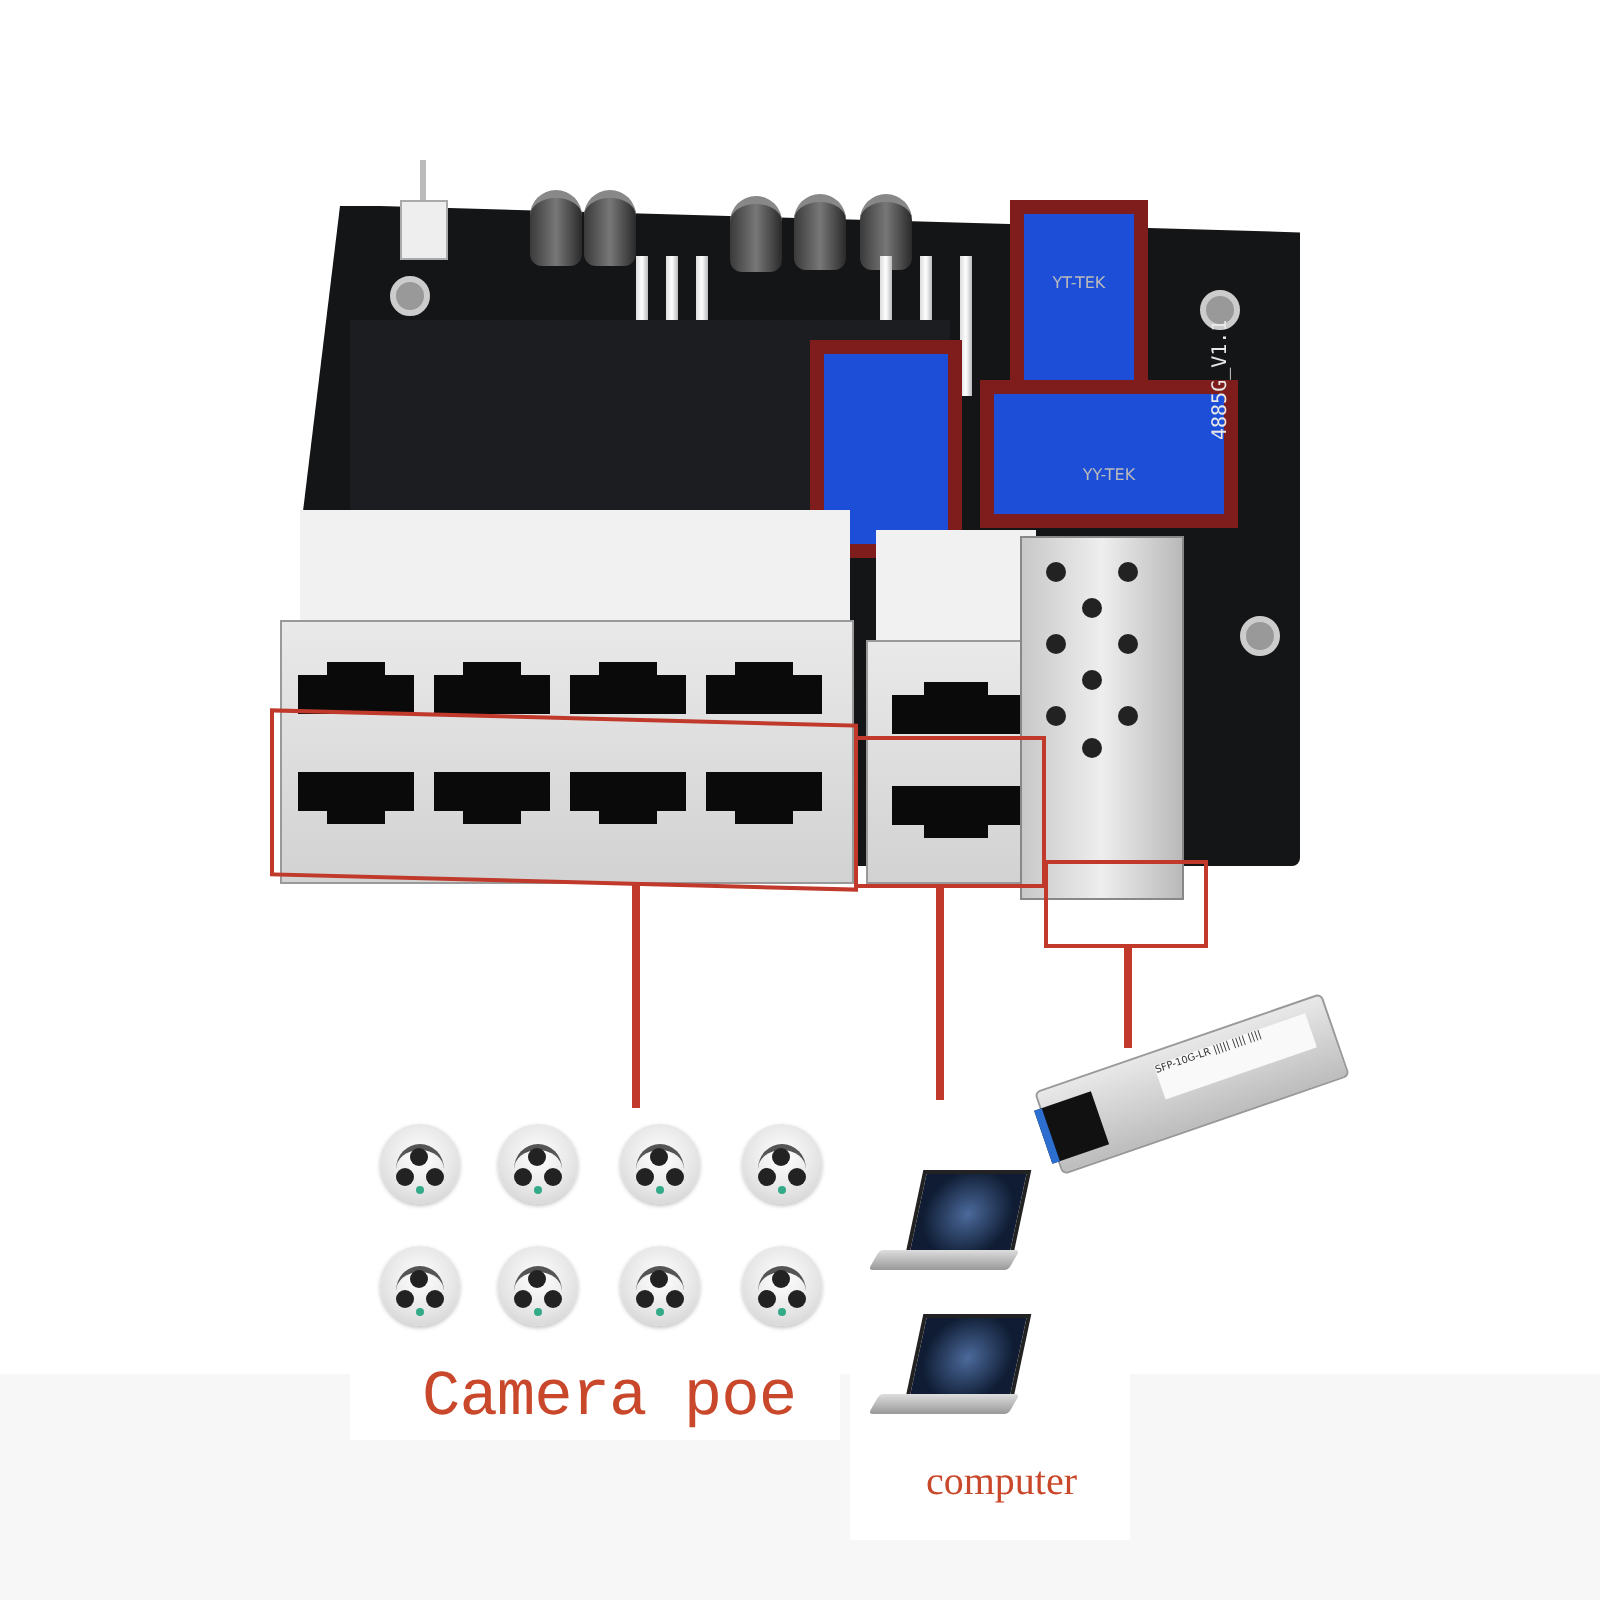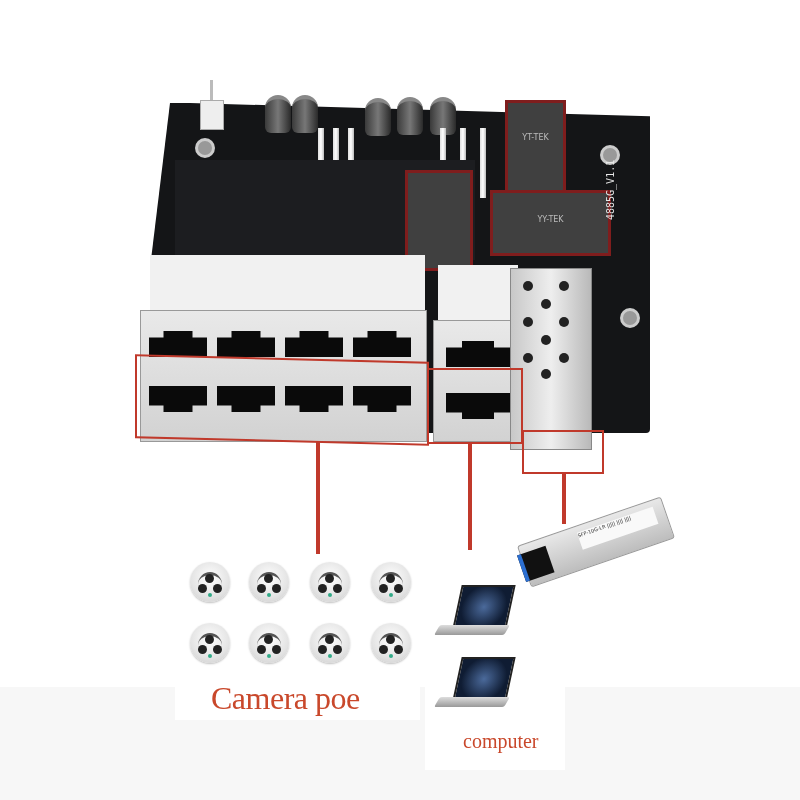--- a/index.html
+++ b/index.html
@@ -8,21 +8,21 @@
   .grayband{left:0;top:687px;width:800px;height:113px;background:#f7f7f7;}
   .whitepatch1{left:175px;top:660px;width:245px;height:60px;background:#fff;}
   .whitepatch2{left:425px;top:680px;width:140px;height:90px;background:#fff;}
   
   .pcb{left:150px;top:103px;width:500px;height:330px;background:#141517;
        clip-path:polygon(8% 0%,100% 4%,100% 100%,0% 100%,0% 50%,4% 0%);
        border-radius:4px;}
   .pcb-inner{left:175px;top:160px;width:300px;height:100px;background:#1c1d20;}
   .silk{color:#d8d8d8;font-family:"DejaVu Sans Mono",monospace;font-size:9px;}
   .ver{left:605px;top:220px;transform:rotate(-90deg);transform-origin:left top;font-size:10px;color:#e8e8e8;}
-  .chip{background:#404040;border:3px solid #7f1d1d;}
+  .chip{background:#1d4ed8;border:7px solid #7f1d1d;}
   .chip1{left:505px;top:100px;width:55px;height:90px;}
   .chip2{left:490px;top:190px;width:115px;height:60px;}
   .chip3{left:405px;top:170px;width:62px;height:95px;}
   .chiplbl{color:#bbb;font-size:8px;text-align:center;margin-top:30px;}
   .cap{width:26px;height:34px;border-radius:13px 13px 6px 6px;background:linear-gradient(90deg,#3a3a3a,#777,#2a2a2a);border-top:4px solid #888;}
   .heatsink{width:6px;height:70px;background:linear-gradient(90deg,#ddd,#fff,#bbb);}
   .hole{width:14px;height:14px;border-radius:50%;background:#999;border:3px solid #ccc;}
   .connector{left:200px;top:100px;width:22px;height:28px;background:#eee;border:1px solid #aaa;}
   .pin{left:210px;top:80px;width:3px;height:22px;background:#bbb;}
   
@@ -43,21 +43,21 @@
   .cam .led{position:absolute;left:18px;top:31px;width:4px;height:4px;border-radius:50%;background:#3a8;}
   
   .laptop{width:70px;height:60px;}
   .screen{position:absolute;left:20px;top:0;width:50px;height:40px;background:radial-gradient(circle at 50% 50%,#4b6a9b,#0f1c33 70%);border:2px solid #222;transform:skewX(-12deg);}
   .base{position:absolute;left:0;top:40px;width:70px;height:10px;background:linear-gradient(180deg,#ddd,#999);border-radius:2px;transform:skewX(-30deg);}
   
   .sfp-mod{left:520px;top:520px;width:150px;height:42px;background:linear-gradient(180deg,#e8e8e8,#bdbdbd);border:1px solid #999;transform:rotate(-19deg);border-radius:3px;}
   .sfp-mod .lbl{position:absolute;left:60px;top:6px;width:80px;height:18px;background:#f9f9f9;font-size:5px;color:#333;overflow:hidden;}
   .sfp-mod .face{position:absolute;left:-4px;top:8px;width:26px;height:28px;background:#111;border-left:4px solid #2c6fd1;}
   .title-text{color:#c9482b;}
-  .camera-label{left:211px;top:680px;font-size:32px;letter-spacing:-0.5px;font-family:Liberation Serif, serif;}
+  .camera-label{left:211px;top:680px;font-size:32px;letter-spacing:-0.5px;font-family:Liberation Mono, monospace;}
   .computer-label{left:463px;top:730px;font-size:20px;font-family:Liberation Serif, serif;}
 </style>
 </head>
 <body>
 
 <div class="abs grayband"></div>
 <div class="abs whitepatch1"></div>
 <div class="abs whitepatch2"></div>
 
 <div class="abs pcb"></div>
@@ -76,21 +76,21 @@
 <div class="abs heatsink" style="left:440px;top:128px;"></div>
 <div class="abs heatsink" style="left:460px;top:128px;"></div>
 <div class="abs heatsink" style="left:480px;top:128px;"></div>
 
 <div class="abs pcb-inner"></div>
 <div class="abs chip chip3"></div>
 <div class="abs chip chip1">
   <div class="chiplbl">YT-TEK</div>
 </div>
 <div class="abs chip chip2">
-  <div class="chiplbl" style="margin-top:22px">YY-TEK</div>
+  <div class="chiplbl" style="margin-top:36px">YY-TEK</div>
 </div>
 
 <div class="abs hole" style="left:195px;top:138px;"></div>
 <div class="abs hole" style="left:600px;top:145px;"></div>
 <div class="abs hole" style="left:620px;top:308px;"></div>
 
 <div class="abs silk ver">4885G_V1.1</div>
 
 <div class="abs rj-top8"></div>
 <div class="abs rj-top2"></div>

